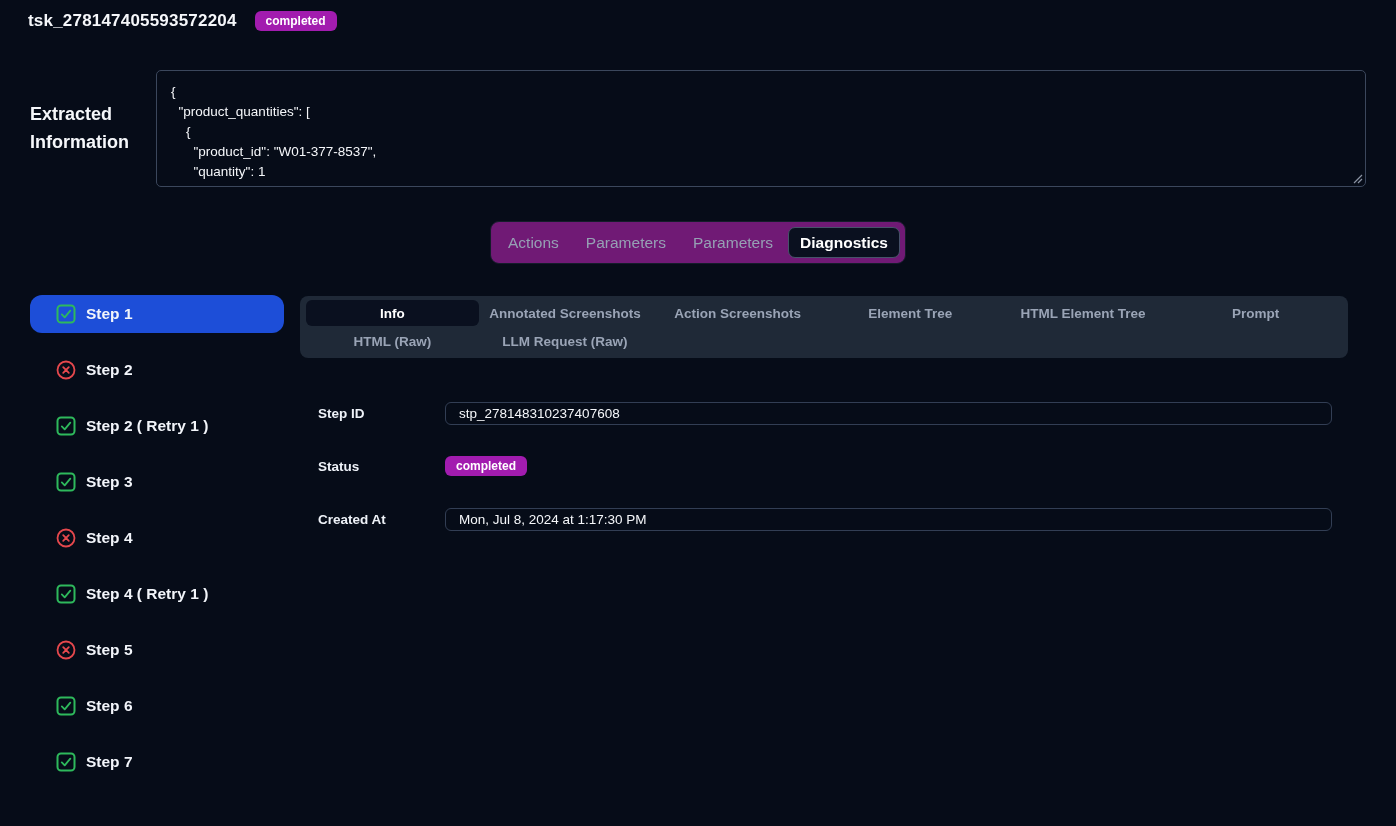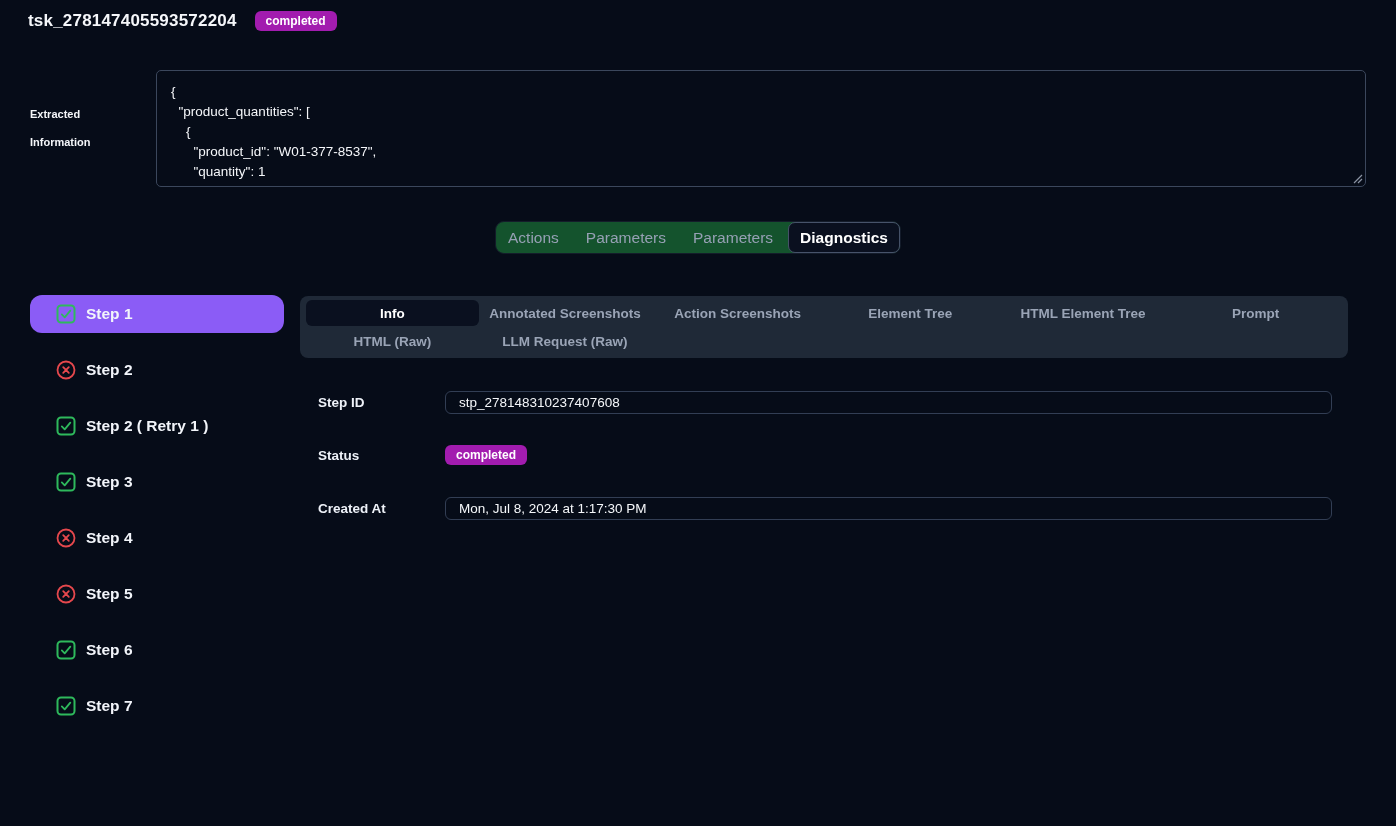--- a/index.html
+++ b/index.html
@@ -18,75 +18,75 @@
   .task-title { font-size:17px; font-weight:700; color:#f5f7fa; letter-spacing:.2px; }
   .badge {
     background:#a21caf; color:#fff;
     font-size:12px; font-weight:700;
     padding:4px 11px; border-radius:6px; line-height:1;
   }
 
   
   .ext-label {
     position:absolute; left:30px; top:100px;
-    font-size:11px; font-weight:700; line-height:28px; color:#f5f7fa;
+    font-size:18px; font-weight:700; line-height:28px; color:#f5f7fa;
   }
   .ta-wrap { position:absolute; left:156px; top:70px; width:1210px; height:117px; }
   .ta-wrap textarea {
     width:100%; height:100%;
     background:transparent;
     border:1px solid #3b475c; border-radius:5px;
     padding:11px 14px;
     color:#f5f7fa;
     font-family:"Liberation Sans", sans-serif;
     font-size:13.5px; line-height:20px;
     resize:none; overflow:hidden; outline:none;
   }
   .resize-handle { position:absolute; right:3px; bottom:3px; cursor:nwse-resize; }
 
   
   .tabbar {
     position:absolute; top:221px; left:50%; transform:translateX(-50%);
-    background:#14532d; border:1px solid #141c2a; border-radius:9px;
-    display:flex; align-items:center; gap:3px;
+    background:#701a75; border:1px solid #141c2a; border-radius:9px;
+    padding:5px; display:flex; align-items:center; gap:3px;
   }
   .tab {
     font-family:inherit; font-size:15.5px; color:#96a0b4;
     background:transparent; border:1px solid transparent; border-radius:7px;
     padding:5px 11px; cursor:pointer; line-height:1.25;
   }
   .tab.active { background:#0a101f; border-color:#47536a; color:#ffffff; font-weight:700; }
 
   
   .sidebar { position:absolute; left:30px; top:295px; width:254px; }
   .step {
     display:flex; align-items:center; gap:10px;
     height:38px; padding-left:26px; margin-bottom:18px;
     border-radius:12px; cursor:pointer;
   }
-  .step.selected { background:#8b5cf6; }
+  .step.selected { background:#1d4ed8; }
   .step svg { width:20px; height:20px; flex:none; }
   .step-label { font-size:15.5px; font-weight:600; color:#f2f5fa; white-space:nowrap; }
 
   
   .panel { position:absolute; left:300px; top:296px; width:1048px; }
   .subtabs {
     background:#1f2937; border-radius:8px;
     padding:4px 6px 4px 6px;
     display:grid; grid-template-columns:repeat(6,1fr); row-gap:2px;
   }
   .subtab {
     height:26px; display:flex; align-items:center; justify-content:center;
     font-size:13.5px; font-weight:700; color:#9aa4b6;
     border-radius:6px; cursor:pointer; white-space:nowrap;
   }
   .subtab.active { background:#0a101f; color:#ffffff; font-weight:700; }
   .subtab.empty { cursor:default; }
 
-  .fields { margin-top:27px; }
+  .fields { margin-top:38px; }
   .field-row { display:flex; align-items:center; min-height:34px; margin-bottom:19px; }
   .field-label {
     width:145px; padding-left:18px; flex:none;
     font-size:13.5px; font-weight:700; color:#eef2f8;
   }
   .field-input {
     flex:1; height:23px; margin-right:16px;
     background:transparent;
     border:1px solid #323e54; border-radius:6px;
     color:#f5f7fa; font-family:inherit; font-size:13.5px;
@@ -160,20 +160,27 @@
   </div>
 
   <div class="step">
     <svg viewBox="0 0 20 20">
         <circle cx="10" cy="10" r="8.5" fill="none" stroke="#e5484d" stroke-width="1.8"></circle>
         <path d="M7.2 7.2l5.6 5.6M12.8 7.2l-5.6 5.6" stroke="#e5484d" stroke-width="1.8" stroke-linecap="round"></path>
       </svg>
     <span class="step-label">Step 4</span>
   </div>
 
+  <div class="step">
+    <svg viewBox="0 0 20 20">
+        <rect x="1.5" y="1.5" width="17" height="17" rx="3.5" fill="none" stroke="#2eb95c" stroke-width="2"></rect>
+        <path d="M5.8 10.4l2.9 2.9 5.6-6.6" fill="none" stroke="#2eb95c" stroke-width="1.8" stroke-linecap="round" stroke-linejoin="round"></path>
+      </svg>
+    <span class="step-label">Step 4 ( Retry 1 )</span>
+  </div>
 
   <div class="step">
     <svg viewBox="0 0 20 20">
         <circle cx="10" cy="10" r="8.5" fill="none" stroke="#e5484d" stroke-width="1.8"></circle>
         <path d="M7.2 7.2l5.6 5.6M12.8 7.2l-5.6 5.6" stroke="#e5484d" stroke-width="1.8" stroke-linecap="round"></path>
       </svg>
     <span class="step-label">Step 5</span>
   </div>
 
 

